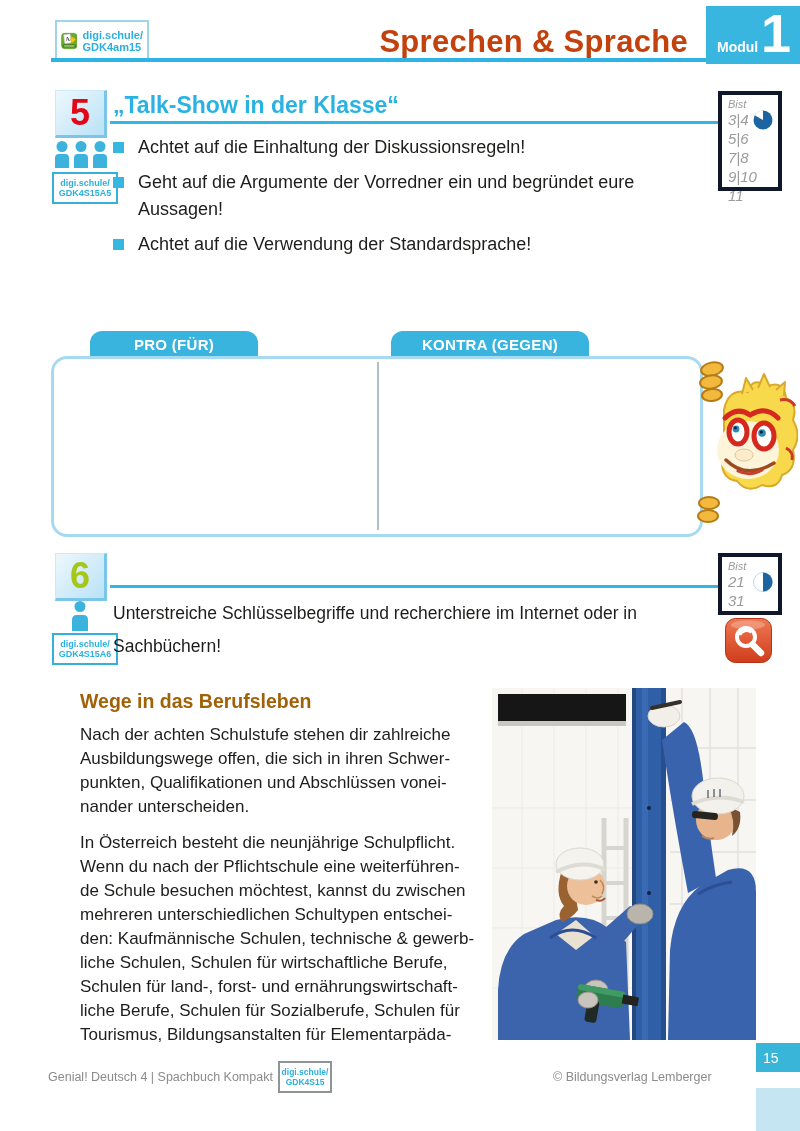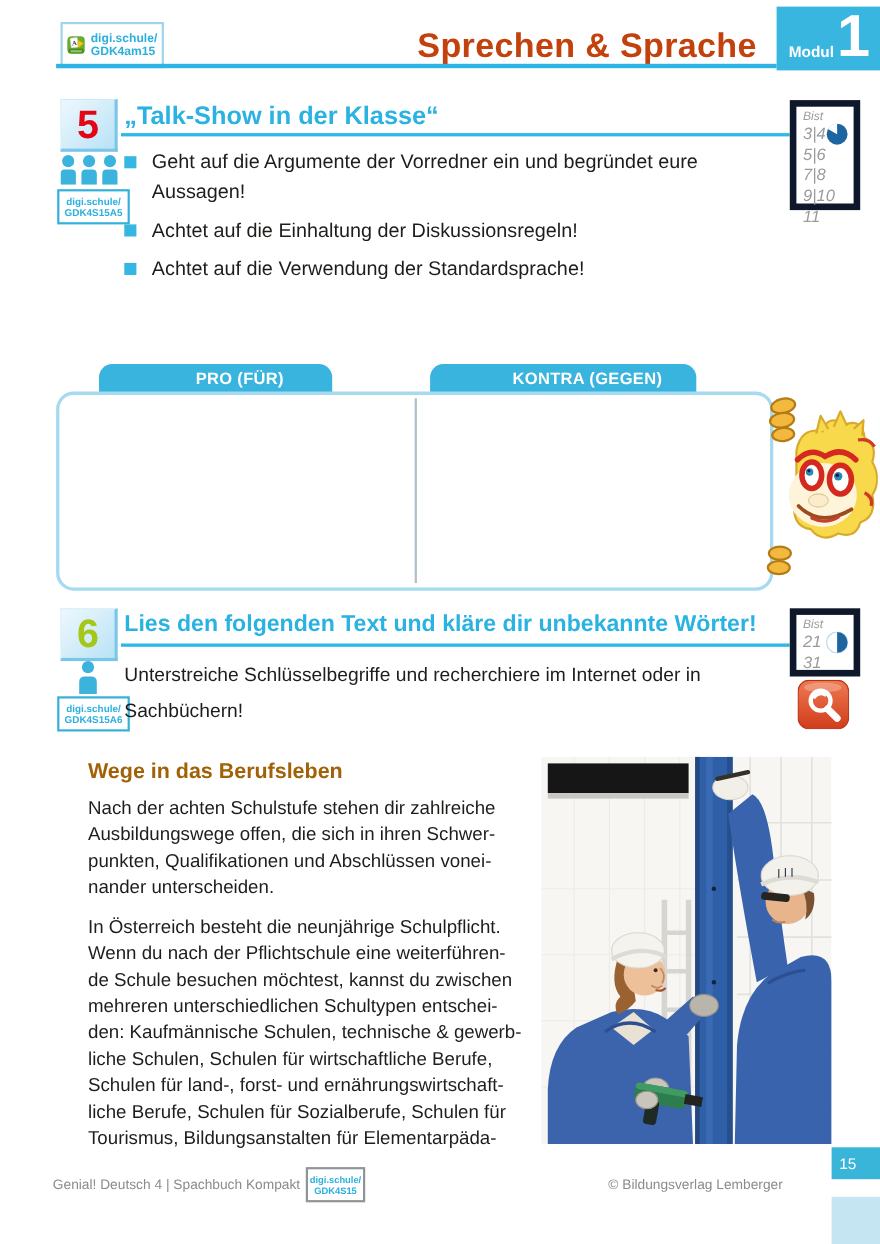--- a/index.html
+++ b/index.html
@@ -23,35 +23,35 @@
            border:1px solid #cdeaf8;border-right:3px solid #79c6e8;border-bottom:3px solid #79c6e8;
            display:flex;align-items:center;justify-content:center;font-size:36px;font-weight:bold;}
   .num-red{color:#e30617;}
   .num-green{color:#a5c717;}
   .digi-box{position:absolute;left:52px;width:66px;box-sizing:border-box;border:2px solid #35b0da;background:#fff;
             color:#2bb0de;font-weight:bold;font-size:9px;line-height:10px;text-align:center;padding:4px 1px;}
   .ex-title{position:absolute;left:113px;color:#29b2e2;font-weight:bold;white-space:nowrap;}
   .ex-rule{position:absolute;left:110px;width:608px;height:3px;background:#2fb7e6;}
 
   
-  .bist-box{position:absolute;left:718px;width:64px;box-sizing:border-box;border:6px solid #0f172a;background:#fff;
+  .bist-box{position:absolute;left:718px;width:64px;box-sizing:border-box;border:4px solid #0f172a;background:#fff;
             padding:3px 6px;color:#9b9b9b;font-style:italic;}
   .bist-label{font-size:11px;line-height:12px;}
   .bist-row{font-size:15px;line-height:19px;}
   .pie-ico{position:absolute;top:15px;right:5px;}
 
   
   .bullets{position:absolute;left:113px;top:134px;width:600px;display:flex;flex-direction:column;gap:8px;}
   .bullet-item{display:flex;}
   .bullet-sq{flex:0 0 11px;width:11px;height:11px;background:#35b7e2;margin:8px 14px 0 0;}
   .bullet-text{font-size:18px;line-height:27px;white-space:pre-line;}
 
   
   .tab{position:absolute;top:331px;height:26px;background:#38b4de;color:#fff;font-weight:bold;font-size:15px;
-       border-radius:12px 12px 0 0;display:flex;align-items:center;justify-content:center;letter-spacing:0.3px;padding-left:44px;}
+       border-radius:12px 12px 0 0;display:flex;align-items:center;justify-content:center;letter-spacing:0.3px;}
   .tab-pro{left:90px;width:168px;}
   .tab-kontra{left:391px;width:198px;}
   .pk-box{position:absolute;left:51px;top:356px;width:652px;height:181px;box-sizing:border-box;
           border:3px solid #a5daf0;border-radius:16px;background:#fff;}
   .pk-divider{position:absolute;left:377px;top:362px;width:2px;height:168px;background:#aebfc7;}
   .mascot{position:absolute;left:692px;top:356px;}
 
   
   .ex6-body{position:absolute;left:113px;top:597px;width:610px;font-size:17.5px;line-height:33px;white-space:pre-line;}
   .search-ico{position:absolute;left:725px;top:618px;}
@@ -129,26 +129,26 @@
     <div class="bist-row">11</div>
     <svg class="pie-ico" width="20" height="20" viewBox="0 0 20 20">
       <circle cx="10" cy="10" r="9.5" fill="#1d65a0"></circle>
       <path d="M10,10 L10,0.5 A9.5,9.5 0 0 0 1.6,5.2 Z" fill="#ffffff"></path>
     </svg>
   </div>
 
   <div class="bullets">
     <div class="bullet-item">
       <span class="bullet-sq"></span>
-      <span class="bullet-text">Geht auf die Argumente der Vorredner ein und begründet eure
-Aussagen!</span>
+      <span class="bullet-text">Achtet auf die Einhaltung der Diskussionsregeln!</span>
     </div>
     <div class="bullet-item">
       <span class="bullet-sq"></span>
-      <span class="bullet-text">Achtet auf die Einhaltung der Diskussionsregeln!</span>
+      <span class="bullet-text">Geht auf die Argumente der Vorredner ein und begründet eure
+Aussagen!</span>
     </div>
     <div class="bullet-item">
       <span class="bullet-sq"></span>
       <span class="bullet-text">Achtet auf die Verwendung der Standardsprache!</span>
     </div>
   </div>
 
   <div class="tab tab-pro">PRO (FÜR)</div>
   <div class="tab tab-kontra">KONTRA (GEGEN)</div>
   <div class="pk-box"></div>
@@ -193,21 +193,20 @@
     <g fill="#3cb3dc">
       <circle cx="10" cy="5.5" r="5.5"></circle>
       <path d="M2,30 L2,19 Q2,14 7,14 L13,14 Q18,14 18,19 L18,30 Z"></path>
     </g>
   </svg>
   <div class="digi-box" style="top:633px;">
     <div>digi.schule/</div>
     <div>GDK4S15A6</div>
   </div>
 
-  <div class="ex-title" style="top:556px;font-size:21px;">Lies den folgenden Text und kläre dir unbekannte Wörter!</div>
   <div class="ex-rule" style="top:585px;"></div>
 
   <div class="bist-box" style="top:553px;height:62px;">
     <div class="bist-label">Bist</div>
     <div class="bist-row">21</div>
     <div class="bist-row">31</div>
     <svg class="pie-ico" width="20" height="20" viewBox="0 0 20 20">
       <circle cx="10" cy="10" r="9.5" fill="#ffffff" stroke="#bcd9ec"></circle>
       <path d="M10,0.5 A9.5,9.5 0 0 1 10,19.5 Z" fill="#1d65a0"></path>
     </svg>

